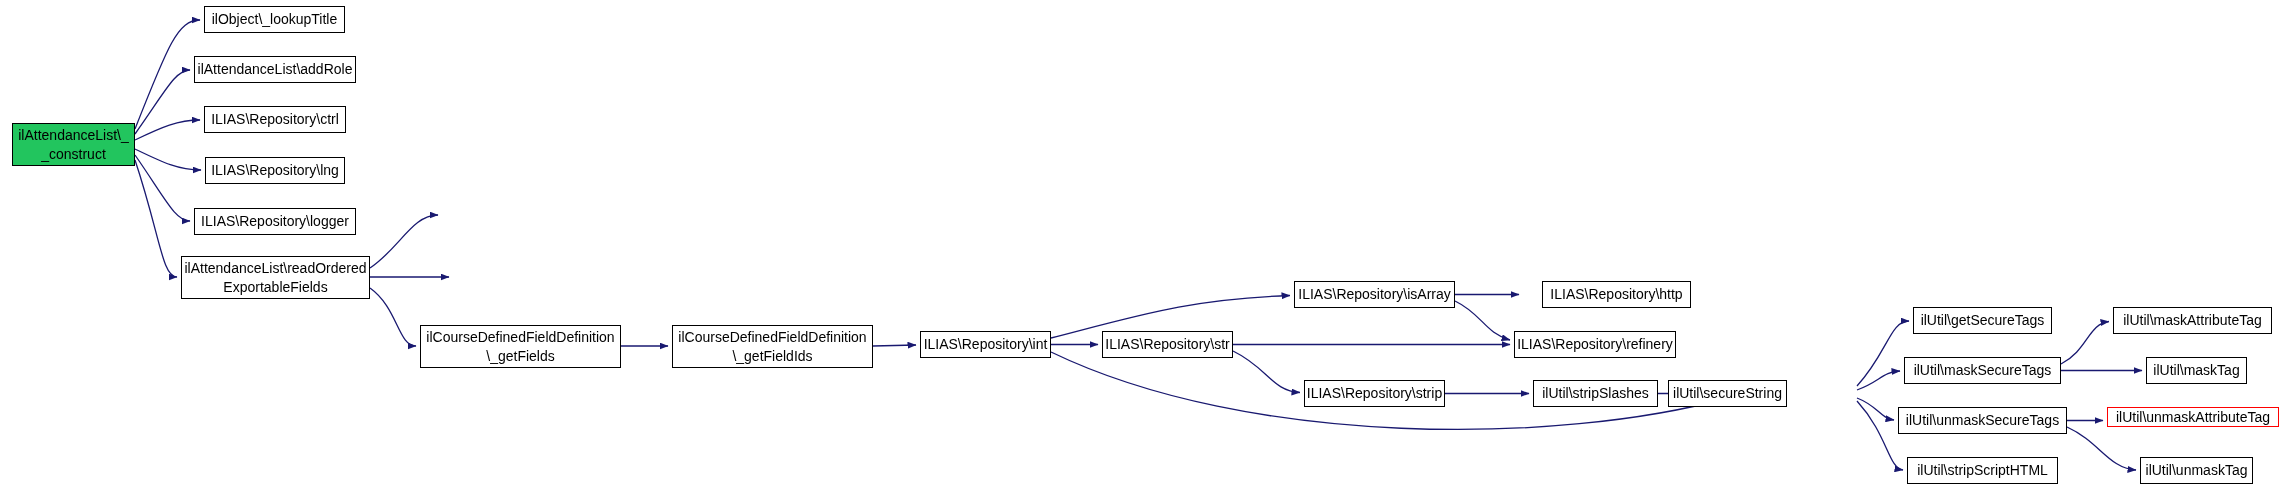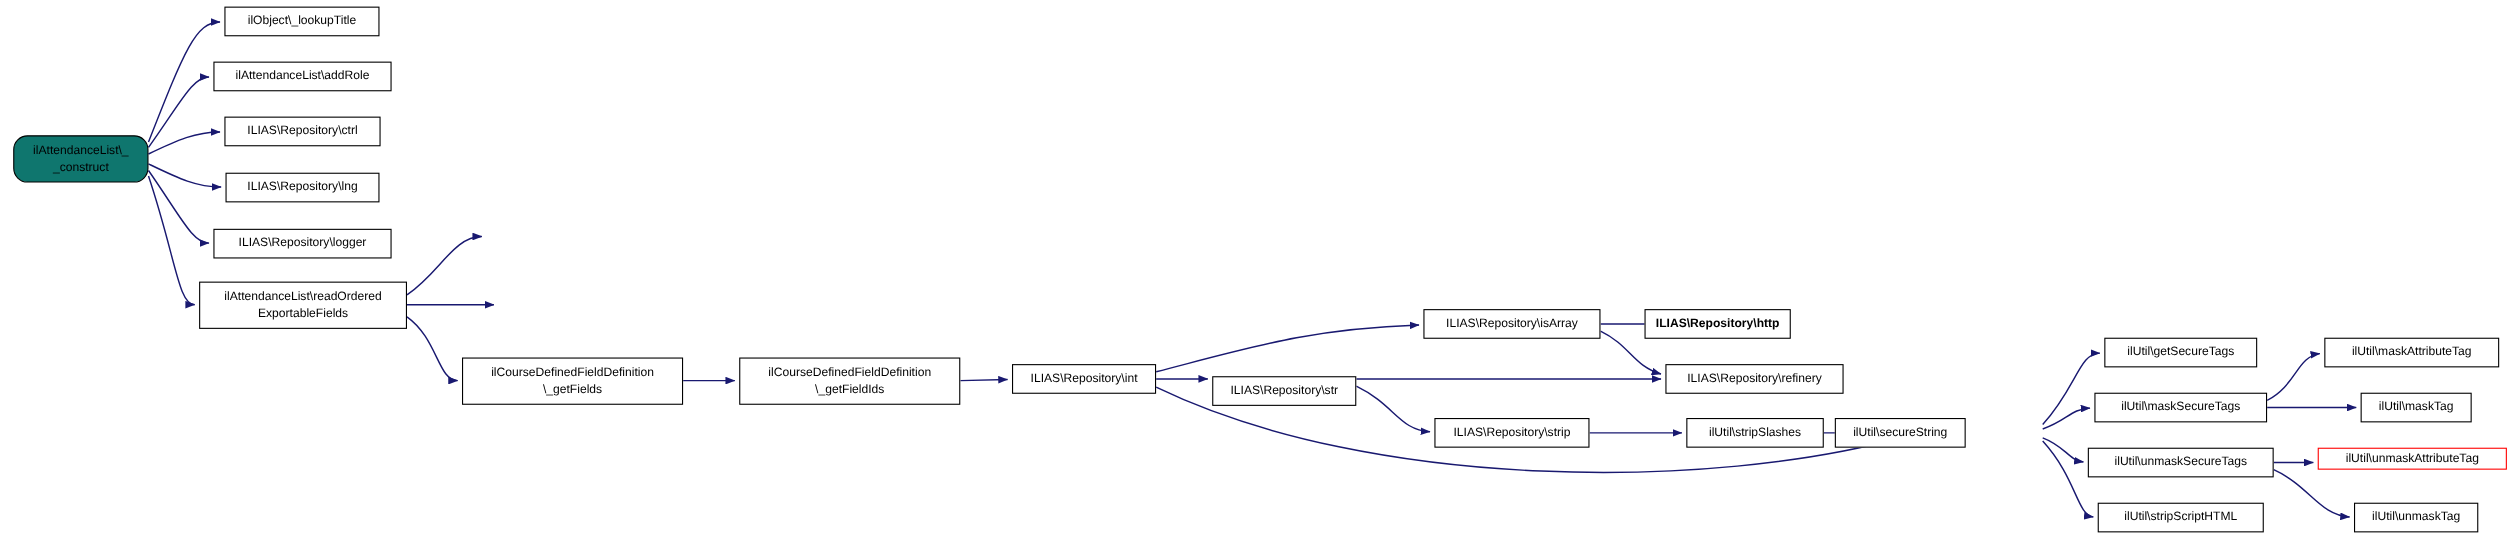--- a/index.html
+++ b/index.html
@@ -28,31 +28,30 @@
   }
   .node {
     position: absolute;
     box-sizing: border-box;
     border: 1px solid #000000;
     background: #ffffff;
     display: flex;
     flex-direction: column;
     align-items: center;
     justify-content: center;
-    font-size: 11px;
+    font-size: 14px;
     line-height: 1.3;
     color: #000000;
     white-space: nowrap;
     text-align: center;
     cursor: pointer;
   }
   .node.highlight {
-    background: #0f766e;
+    background: #22c55e;
     cursor: default;
-    border-radius: 13px;
   }
   .node.truncated {
     border-color: #ff0000;
   }
 </style>
 </head>
 <body>
 
 <div id="canvas">
   <svg id="edge-layer" width="2285" height="491" viewBox="0 0 2285 491" xmlns="http://www.w3.org/2000/svg">
@@ -120,27 +119,27 @@
       <span>ilCourseDefinedFieldDefinition</span>
       <span>\_getFields</span>
     </div>
     <div class="node" style="left: 672px; top: 325px; width: 201px; height: 43px;">
       <span>ilCourseDefinedFieldDefinition</span>
       <span>\_getFieldIds</span>
     </div>
     <div class="node" style="left: 920px; top: 331px; width: 131px; height: 27px;">
       <span>ILIAS\Repository\int</span>
     </div>
-    <div class="node" style="left: 1102px; top: 331px; width: 131px; height: 27px; margin-top: 11px;">
+    <div class="node" style="left: 1102px; top: 331px; width: 131px; height: 27px;">
       <span>ILIAS\Repository\str</span>
     </div>
     <div class="node" style="left: 1294px; top: 281px; width: 161px; height: 27px; text-align: center;">
       <span>ILIAS\Repository\isArray</span>
     </div>
-    <div class="node" style="left: 1495px; top: 281px; width: 133px; height: 27px; font-weight: bold;">
+    <div class="node" style="left: 1542px; top: 281px; width: 149px; height: 27px;">
       <span>ILIAS\Repository\http</span>
     </div>
     <div class="node" style="left: 1514px; top: 331px; width: 162px; height: 27px;">
       <span>ILIAS\Repository\refinery</span>
     </div>
     <div class="node" style="left: 1304px; top: 380px; width: 141px; height: 27px;">
       <span>ILIAS\Repository\strip</span>
     </div>
     <div class="node" style="left: 1533px; top: 380px; width: 125px; height: 27px;">
       <span>ilUtil\stripSlashes</span>

